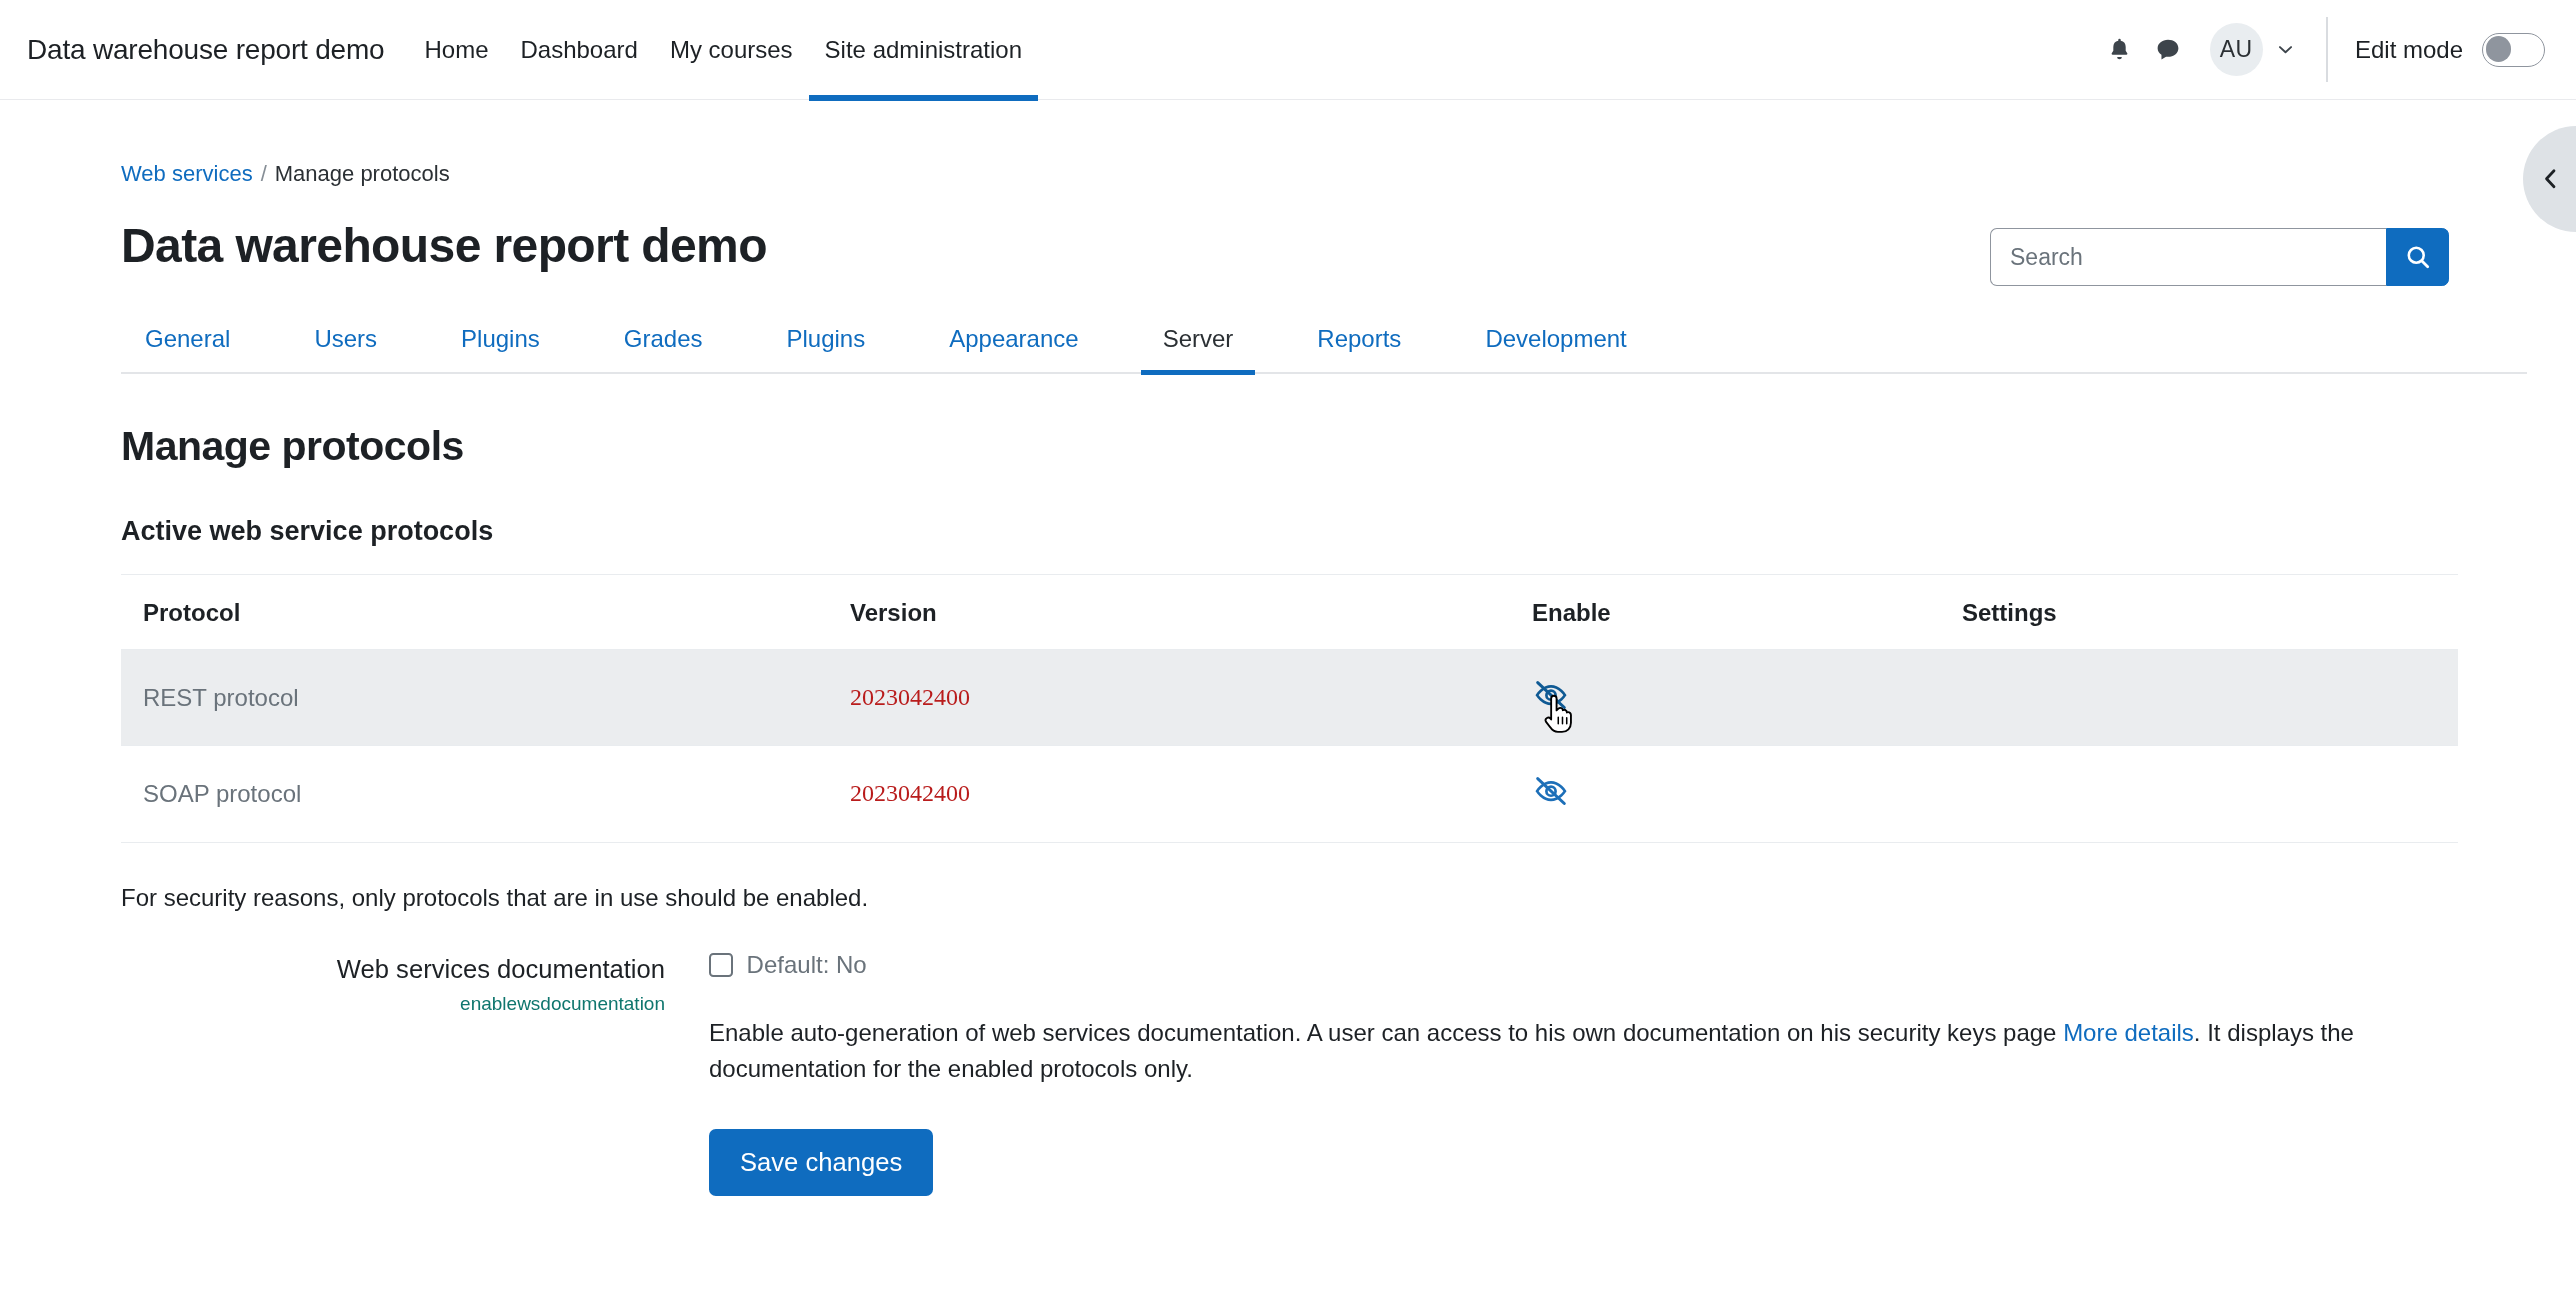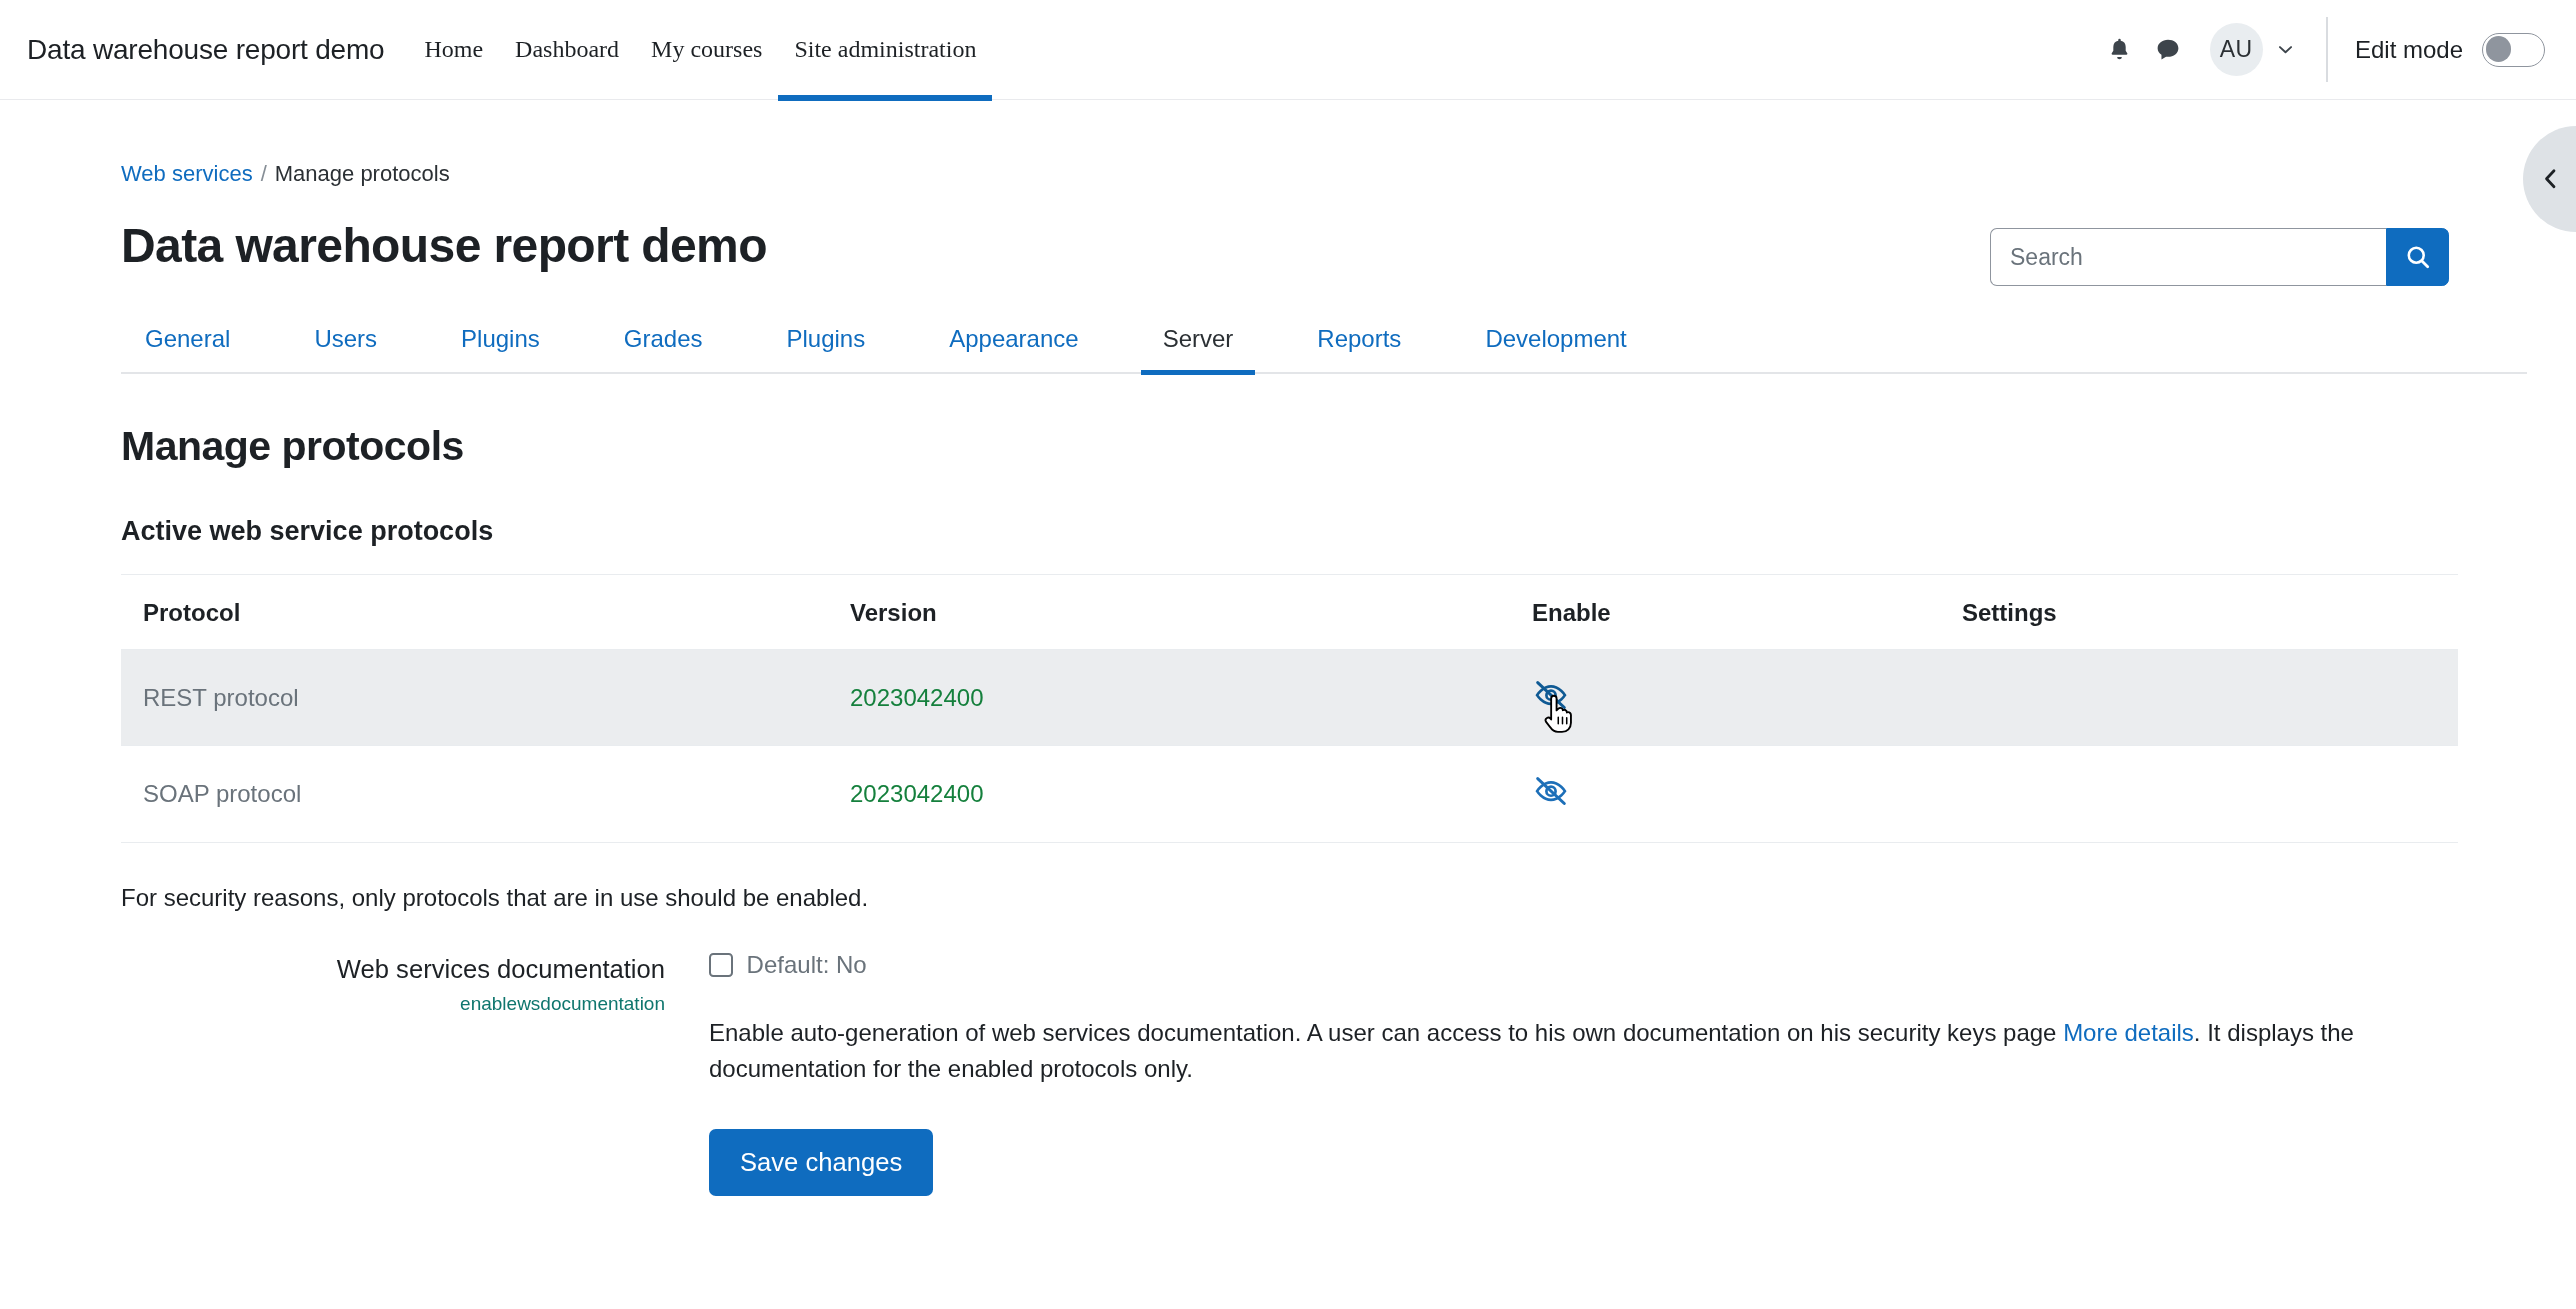--- a/index.html
+++ b/index.html
@@ -39,21 +39,20 @@
   .nav-item {
     display: flex;
     align-items: center;
     padding: 0 16px;
     font-size: 24px;
     color: #1d2125;
     text-decoration: none;
     white-space: nowrap;
     position: relative;
     cursor: pointer;
-    font-family: Liberation Serif, serif;
   }
   .nav-item.active::after {
     content: "";
     position: absolute;
     left: 0; right: 0; bottom: -1.7px;
     height: 6px;
     background: #0f6cbf;
   }
   .nav-right {
     margin-left: auto;
@@ -256,21 +255,21 @@
   table.protocols tbody td {
     font-size: 24px;
     padding: 25.6px 0 25.6px 0;
     vertical-align: middle;
     border-bottom: 1.7px solid #e9ecef;
   }
   table.protocols tbody td.name {
     color: #6a737b;
     padding-left: 22px;
   }
-  table.protocols tbody td.version { color: #15803d; }
+  table.protocols tbody td.version { color: #b91c1c; font-family: Liberation Serif, serif; }
   table.protocols tbody tr.hovered td { background: #ebedef; }
 
   .eye-btn {
     background: none; border: none; padding: 0;
     cursor: pointer;
     display: inline-flex;
     position: relative;
   }
 
   .hand-cursor {

